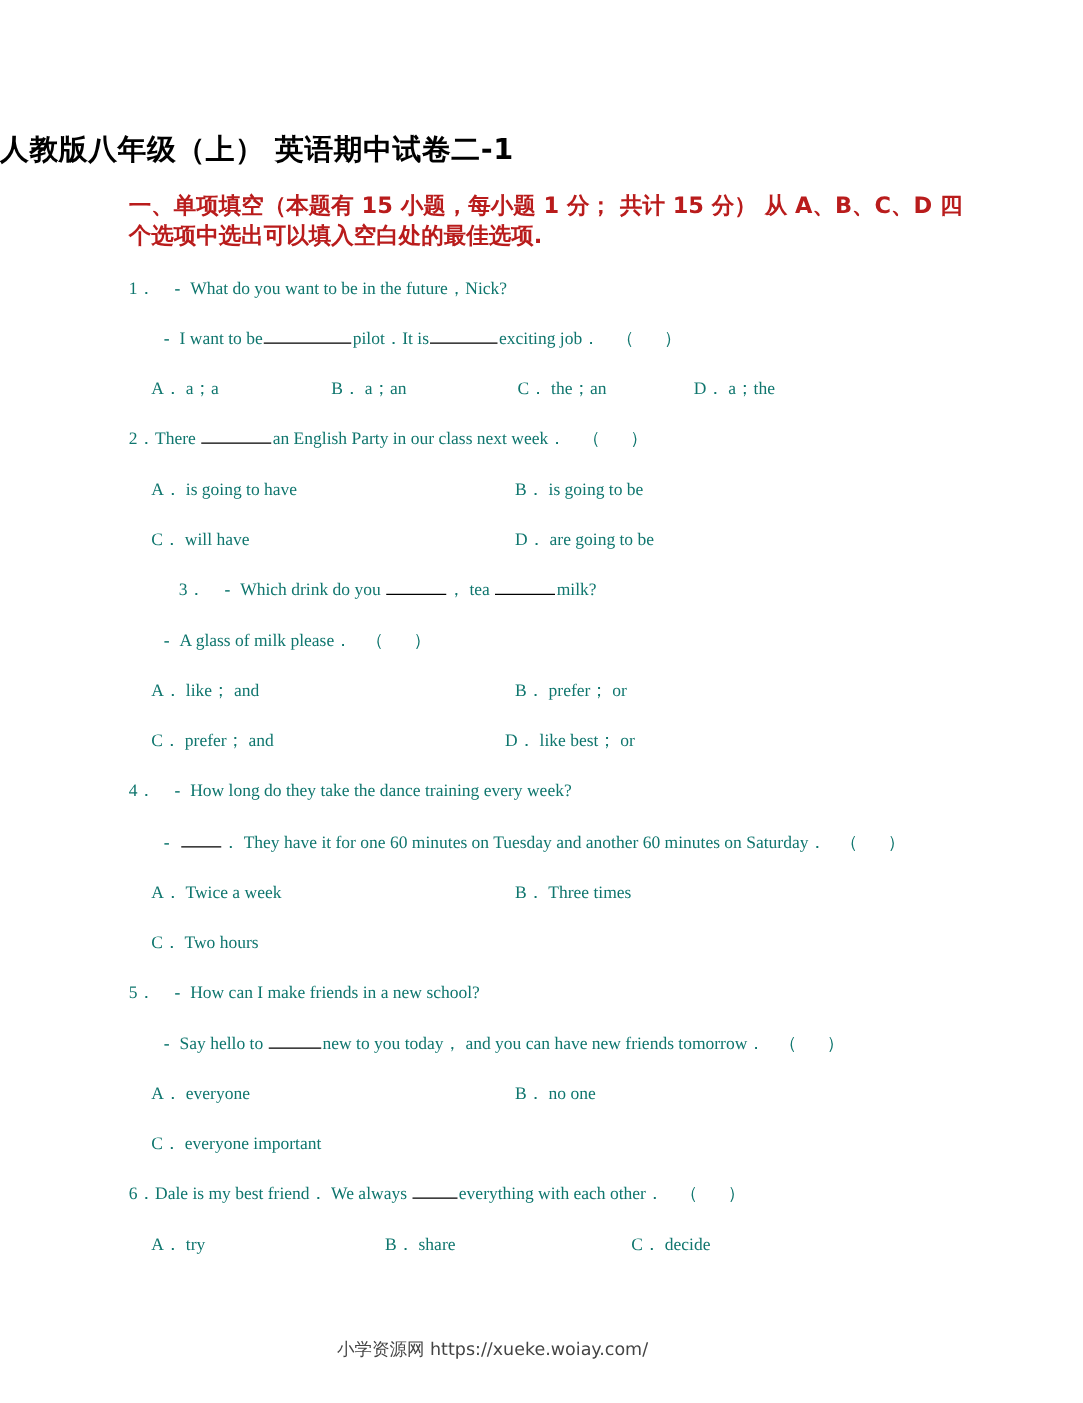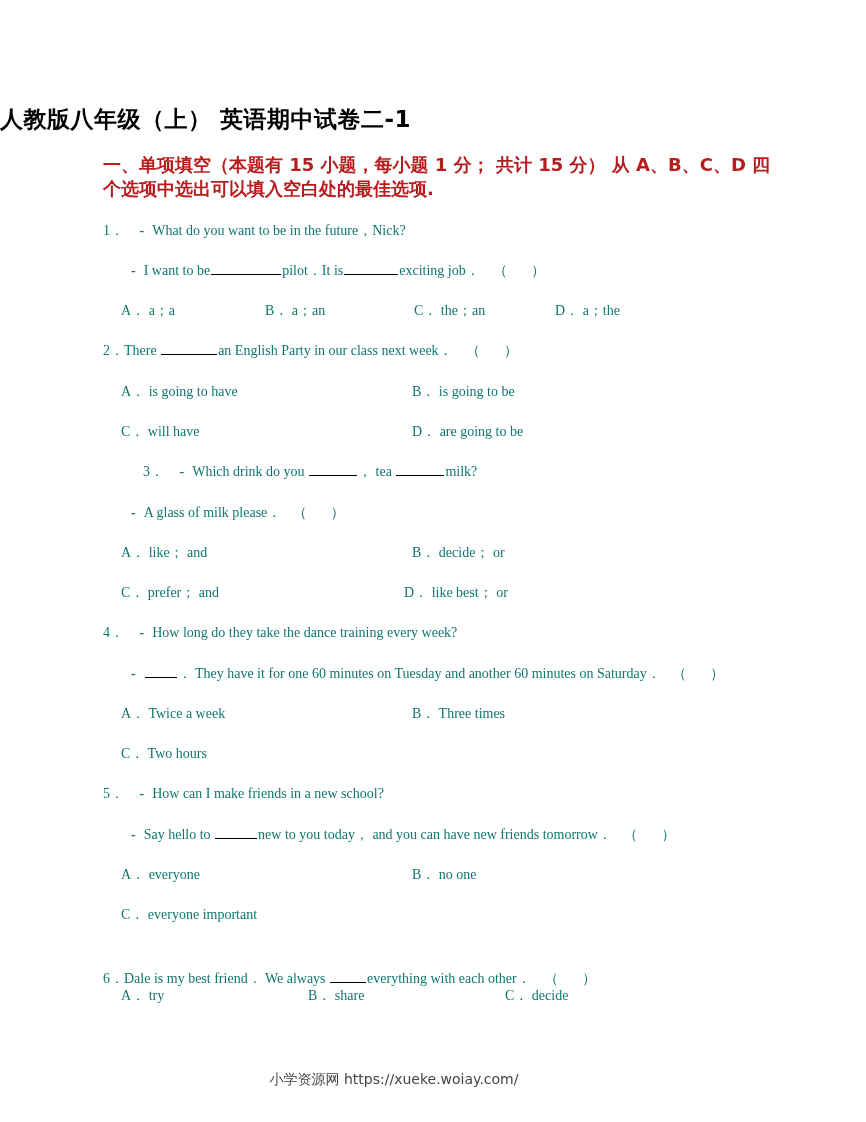--- a/index.html
+++ b/index.html
@@ -49,21 +49,21 @@
 <div>
   <div class="abs line" style="left:103px;top:463px;margin-left:40px;">
     <span>3．</span>
     <span style="margin-left:12px;" class="dash">-</span><span>Which drink do you</span> <span class="blank" style="width:48px;"></span><span>，  tea</span> <span class="blank" style="width:48px;"></span><span>milk?</span>
   </div>
   <div class="abs line" style="left:131px;top:504px;">
     <span class="dash">-</span><span>A glass of milk please．</span>
     <span class="paren" style="margin-left:8px;"><span>（</span><span class="gap"></span><span>）</span></span>
   </div>
   <div class="abs line" style="left:121px;top:544px;"><span>A．</span> <span>like；  and</span></div>
-  <div class="abs line" style="left:412px;top:544px;"><span>B．</span> <span>decide；  or</span></div>
+  <div class="abs line" style="left:412px;top:544px;"><span>B．</span> <span>prefer；  or</span></div>
   <div class="abs line" style="left:121px;top:584px;"><span>C．</span> <span>prefer；  and</span></div>
   <div class="abs line" style="left:404px;top:584px;"><span>D．</span> <span>like best；  or</span></div>
 </div>
 
 <div>
   <div class="abs line" style="left:103px;top:624px;">
     <span>4．</span>
     <span style="margin-left:12px;" class="dash">-</span><span>How long do they take the dance training every week?</span>
   </div>
   <div class="abs line" style="left:131px;top:665px;">
@@ -83,21 +83,21 @@
   <div class="abs line" style="left:131px;top:826px;">
     <span class="dash">-</span><span>Say hello to</span> <span class="blank" style="width:42px;"></span><span>new to you today，  and you can have new friends tomorrow．</span>
     <span class="paren" style="margin-left:8px;"><span>（</span><span class="gap"></span><span>）</span></span>
   </div>
   <div class="abs line" style="left:121px;top:866px;"><span>A．</span> <span>everyone</span></div>
   <div class="abs line" style="left:412px;top:866px;"><span>B．</span> <span>no one</span></div>
   <div class="abs line" style="left:121px;top:906px;"><span>C．</span> <span>everyone important</span></div>
 </div>
 
 <div>
-  <div class="abs line" style="left:103px;top:946px;margin-top:24px;">
+  <div class="abs line" style="left:103px;top:946px;">
     <span>6．</span><span>Dale is my best friend．  We always</span> <span class="blank" style="width:36px;"></span><span>everything with each other．</span>
     <span class="paren" style="margin-left:10px;"><span>（</span><span class="gap"></span><span>）</span></span>
   </div>
   <div class="abs line" style="left:121px;top:987px;"><span>A．</span> <span>try</span></div>
   <div class="abs line" style="left:308px;top:987px;"><span>B．</span> <span>share</span></div>
   <div class="abs line" style="left:505px;top:987px;"><span>C．</span> <span>decide</span></div>
 </div>
 
 <div class="abs footer">小学资源网 https://xueke.woiay.com/</div>
 

